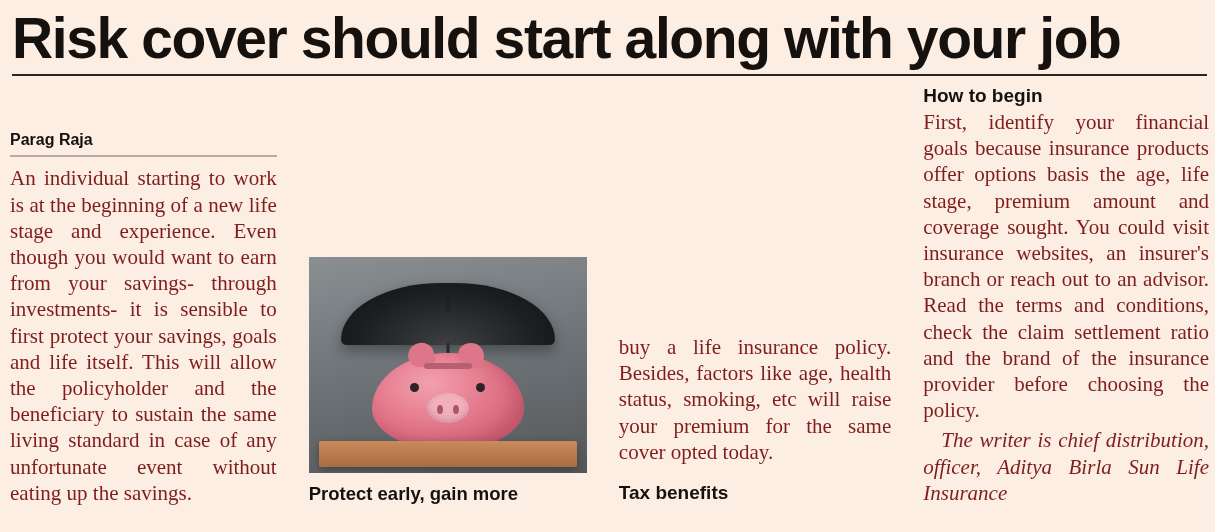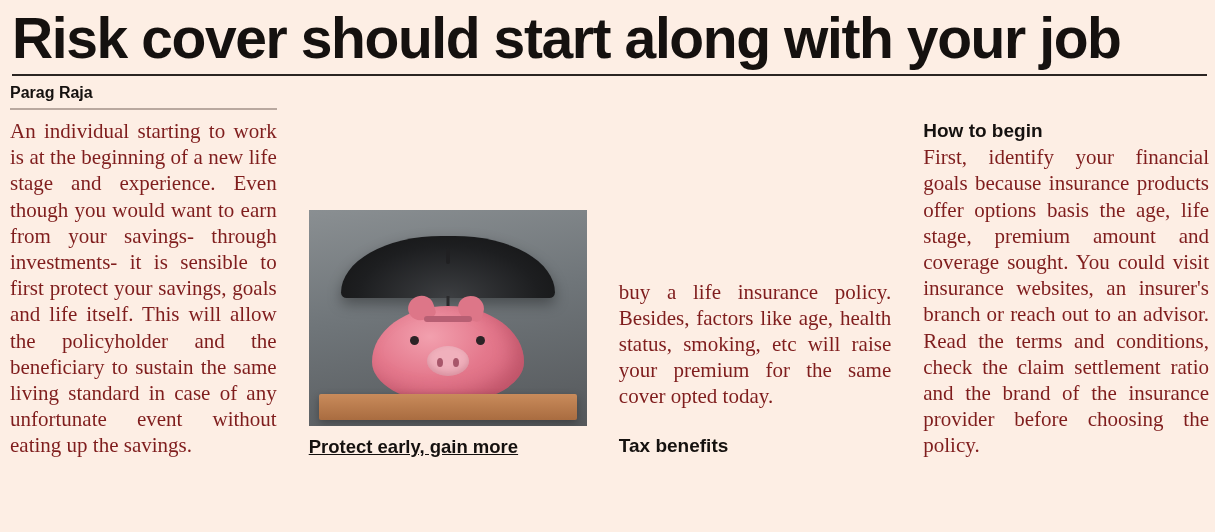--- a/index.html
+++ b/index.html
@@ -72,21 +72,21 @@
   }
   .body-text + .body-text { margin-top: 4px; }
   .subhead {
     font-family: "Liberation Sans", sans-serif;
     font-weight: 700;
     font-size: 19px;
     line-height: 24px;
     color: #15110f;
     margin: 0 0 1px 0;
   }
-  .subhead.spaced { margin-top: 24px; }
+  .subhead.spaced { margin-top: 16px; }
   .photo {
     width: 100%;
     height: 216px;
     position: relative;
     overflow: hidden;
     background: linear-gradient(170deg, #8a8f92 0%, #6f7579 45%, #55585b 100%);
     margin-bottom: 10px;
   }
   .umbrella {
     position: absolute;
@@ -201,21 +201,20 @@
     border-radius: 2px;
     box-shadow: 0 3px 8px rgba(0,0,0,0.3);
   }
   .caption {
     font-family: "Liberation Sans", sans-serif;
     font-weight: 700;
     font-size: 18.5px;
     line-height: 22px;
     color: #15110f;
     margin: 0 0 1px 0;
-    text-decoration: underline;
   }
   .italic-note {
     font-style: italic;
     text-indent: 18px;
   }
 </style>
 </head>
 <body>
 
 <div class="page">
@@ -255,16 +254,17 @@
     </div>
 
     <div class="col col3">
       <p class="body-text">buy a life insurance policy. Besides, factors like age, health status, smoking, etc will raise your premium for the same cover opted today.</p>
       <div class="subhead spaced">Tax benefits</div>
     </div>
 
     <div class="col col4">
       <div class="subhead">How to begin</div>
       <p class="body-text">First, identify your financial goals because insurance products offer options basis the age, life stage, premium amount and coverage sought. You could visit insurance websites, an insurer's branch or reach out to an advisor. Read the terms and conditions, check the claim settlement ratio and the brand of the insurance provider before choosing the policy.</p>
+      <p class="body-text italic-note">The writer is chief distribution, officer, Aditya Birla Sun Life Insurance</p>
     </div>
 
   </div>
 </div>
 
 </body></html>

